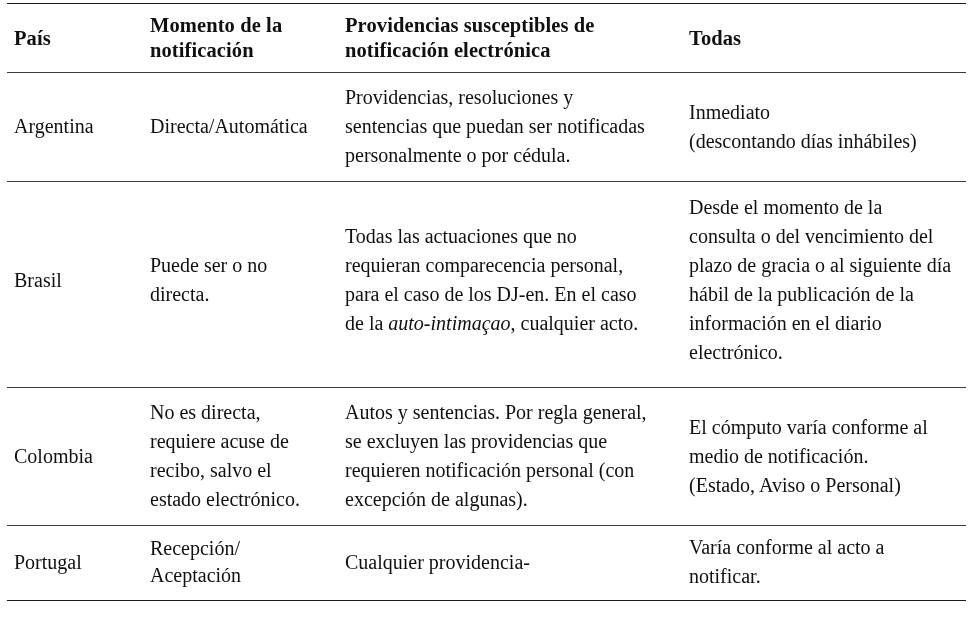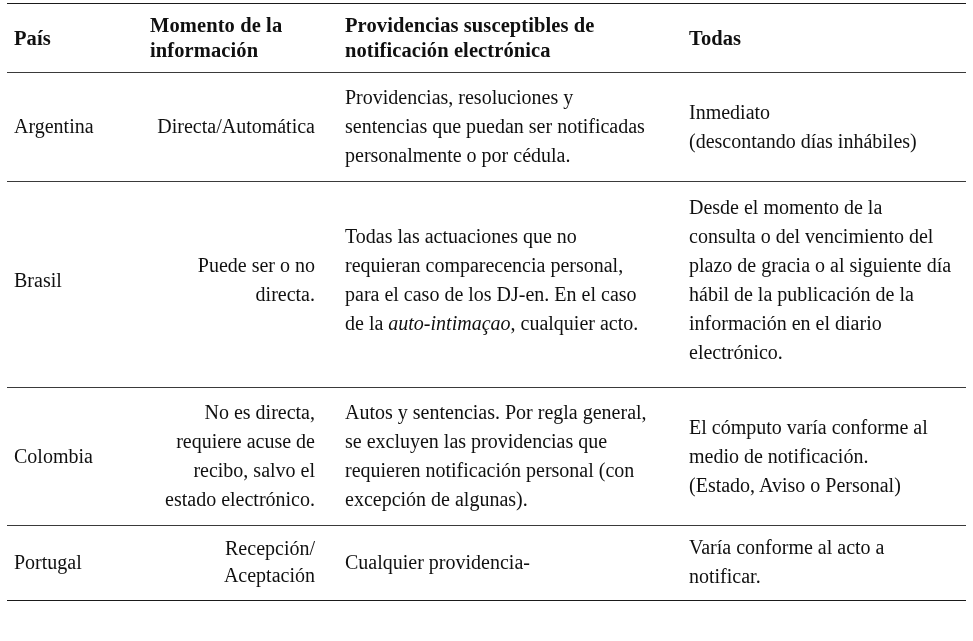--- a/index.html
+++ b/index.html
@@ -71,21 +71,21 @@
     text-align: left;
     vertical-align: middle;
     padding: 9px 14px 10px 0;
   }
   td.b-pais    { padding-left: 7px; margin-top: 32px;  }
   td.b-momento { padding-left: 17px; }
   td.b-prov    { padding-left: 16px; }
   td.b-plazos  { padding-left: 24px; }
 
   td.b-pais    { white-space: pre-line; }
-  td.b-momento { white-space: pre-line; text-align: right; }
+  td.b-momento { white-space: pre-line; }
   td.b-plazos  { white-space: pre-line; }
 
   .it { font-style: italic; }
 
   
   tr.r-argentina td { padding-top: 10px; padding-bottom: 11px; }
   tr.r-brasil    td { padding-top: 11px; padding-bottom: 20px; }
   tr.r-colombia  td { padding-top: 10px; padding-bottom: 11px; }
   tr.r-costarica td { padding-top: 7px;  padding-bottom: 8px;  }
   tr.r-portugal  td { padding-top: 7px;  padding-bottom: 9px;  }
@@ -101,21 +101,21 @@
     <colgroup>
       <col class="c-pais">
       <col class="c-momento">
       <col class="c-prov">
       <col class="c-plazos">
     </colgroup>
     <thead>
       <tr class="head-row">
         <th class="h-pais">País</th>
         <th class="h-momento">Momento de la
-información</th>
+notificación</th>
         <th class="h-prov">Providencias susceptibles de
 notificación electrónica</th>
         <th class="h-plazos">Todas</th>
       </tr>
     </thead>
     <tbody>
       <tr class="r-argentina">
         <td class="b-pais">Argentina</td>
         <td class="b-momento">Directa/Automática</td>
         <td class="b-prov"><span>Providencias, resoluciones y sentencias que puedan ser notificadas personalmente o por cédula.</span><span class="it"></span><span></span></td>

